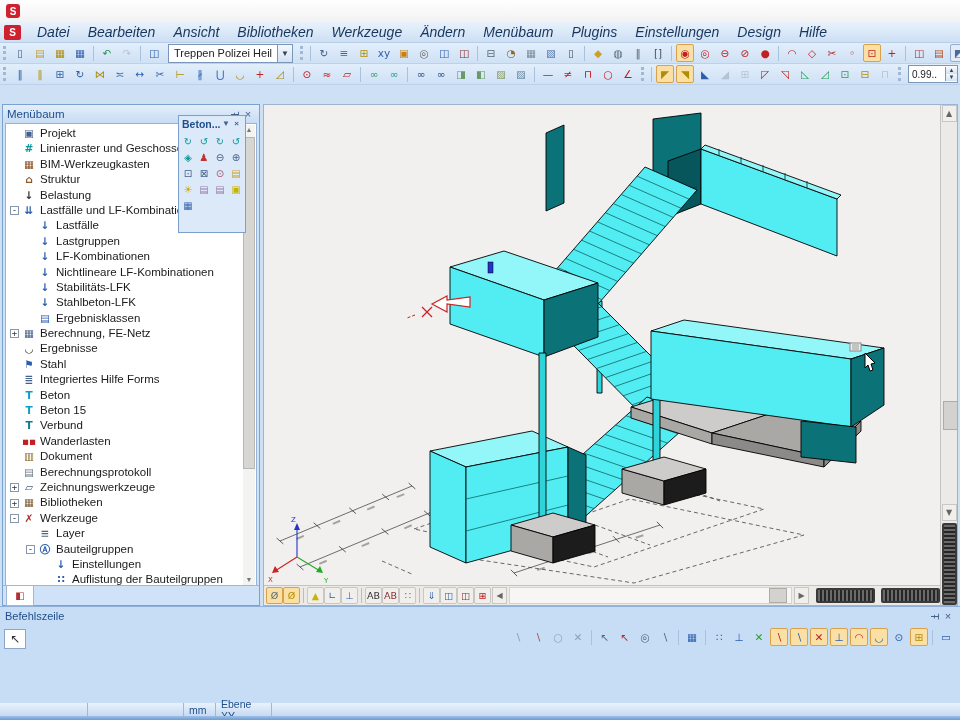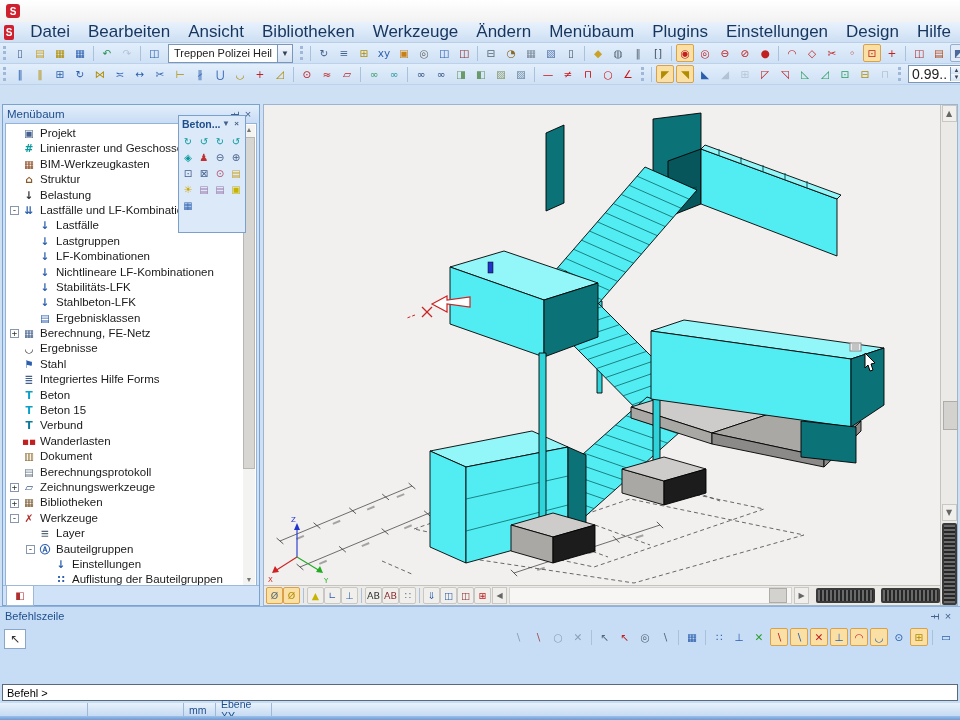--- a/index.html
+++ b/index.html
@@ -8,41 +8,41 @@
   .abs{position:absolute;}
   
   .titlebar{left:0;top:0;width:960px;height:22px;background:linear-gradient(#ffffff,#f2f2f2);
             display:flex;align-items:center;padding-left:6px;box-sizing:border-box;color:#111;font-size:12px;}
   .applogo{width:14px;height:14px;background:#cf2030;border-radius:3px;color:#fff;font-size:10px;font-weight:bold;
            display:inline-flex;align-items:center;justify-content:center;margin-right:6px;}
   .menubar{left:0;top:22px;width:960px;height:21px;background:linear-gradient(#e9f2fc,#cddff4);
            display:flex;align-items:center;border-bottom:1px solid #b9cfe8;box-sizing:border-box;}
   .menulogo{width:17px;height:15px;background:#cf2030;border-radius:2px;color:#fff;font-size:10px;font-weight:bold;
             display:inline-flex;align-items:center;justify-content:center;margin:0 7px 0 4px;}
-  .mitem{padding:2px 9px;color:#16365f;font-size:17px;cursor:default;}
+  .mitem{padding:2px 9px;color:#16365f;font-size:14px;cursor:default;font-style:italic;}
   
   .tbrow{left:0;width:960px;height:21px;background:linear-gradient(#e2eefb,#cfe1f5);
          display:flex;align-items:center;white-space:nowrap;overflow:hidden;border-bottom:1px solid #bdd2ea;box-sizing:border-box;}
   .tb1{top:43px;} .tb2{top:64px;}
   .grip{display:inline-block;width:3px;height:14px;border-left:3px dotted #9fb8d8;margin:0 4px 0 3px;}
   .tsep{display:inline-block;width:1px;height:15px;background:#a8c2de;margin:0 3px;}
   .iclist{display:inline-flex;align-items:center;}
   .ic{display:inline-flex;width:16px;height:16px;margin:0 1px;align-items:center;justify-content:center;
       font-family:"DejaVu Sans",sans-serif;font-size:10.5px;border:1px solid transparent;border-radius:2px;
       background:transparent;cursor:default;line-height:1;}
   .ic.pressed{background:#fbe0a6;border-color:#d9a24a;}
   .ic.gpressed{background:#e2ebf6;border-color:#92aed2;}
   .ic.disabled{opacity:.45;}
   .dropdown{display:inline-flex;align-items:center;height:17px;background:#fff;border:1px solid #7a96b8;
             margin:0 4px;padding-left:5px;font-size:11px;color:#222;}
   .dropdown .val{width:103px;overflow:hidden;}
   .dropdown .dd{width:14px;height:100%;background:linear-gradient(#f4f8fd,#d4e2f2);border-left:1px solid #7a96b8;
                 display:inline-flex;align-items:center;justify-content:center;color:#345;font-size:8px;}
   .spin{display:inline-flex;align-items:center;height:16px;background:#fff;border:1px solid #7a96b8;margin:0 3px;}
-  .spin .sv{font-size:14px;padding:0 3px;min-width:30px;color:#222;text-align:right;}
+  .spin .sv{font-size:10px;padding:0 3px;min-width:30px;color:#222;}
   .spin .ud{display:inline-flex;flex-direction:column;border-left:1px solid #7a96b8;}
   .spin .ud span{font-size:6px;line-height:7px;width:11px;text-align:center;background:linear-gradient(#f4f8fd,#d4e2f2);color:#345;}
   
   .mainarea{left:0;top:85px;width:960px;height:521px;background:#cde0f4;}
   
   .treepanel{position:absolute;left:2px;top:19px;width:258px;height:502px;border:1px solid #7aa2cf;background:#cfe2f8;box-sizing:border-box;}
   .phead{height:18px;display:flex;align-items:center;padding:0 4px;color:#1f4e8c;font-size:11.5px;
          background:linear-gradient(#e3eefb,#c8dcf4);}
   .phead .sp{flex:1;}
   .phbtn{width:14px;text-align:center;color:#44608c;font-size:11px;cursor:default;}
@@ -705,23 +705,20 @@
       <span class="ic pressed" style="color: rgb(43, 95, 174);">∖</span>
       <span class="ic pressed" style="color: rgb(192, 32, 32);">✕</span>
       <span class="ic pressed" style="color: rgb(43, 95, 174);">⊥</span>
       <span class="ic pressed" style="color: rgb(192, 32, 32);">◠</span>
       <span class="ic pressed" style="color: rgb(43, 95, 174);">◡</span>
       <span class="ic" style="color: rgb(43, 95, 174);">⊙</span>
       <span class="ic pressed" style="color: rgb(176, 140, 0);">⊞</span>
       <span class="tsep"></span>
       <span class="ic" style="color: rgb(43, 95, 174);">▭</span>
     </div>
-  <div class="cmdinput">
-    <span>Befehl &gt;</span>
-  </div>
 </div>
 
 <div class="abs statusbar">
   <span class="scell" style="width:88px;"></span>
   <span class="scell" style="width:96px;"></span>
   <span class="scell" style="width:32px;">mm</span>
   <span class="scell" style="width:56px;">Ebene XY</span>
 </div>
 <div class="abs bottomstrip"></div>
 

